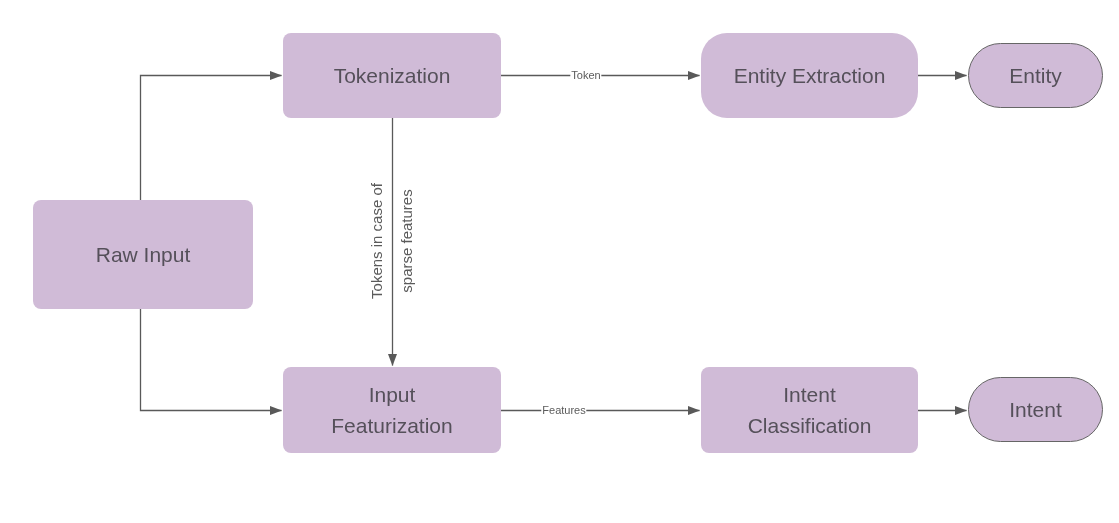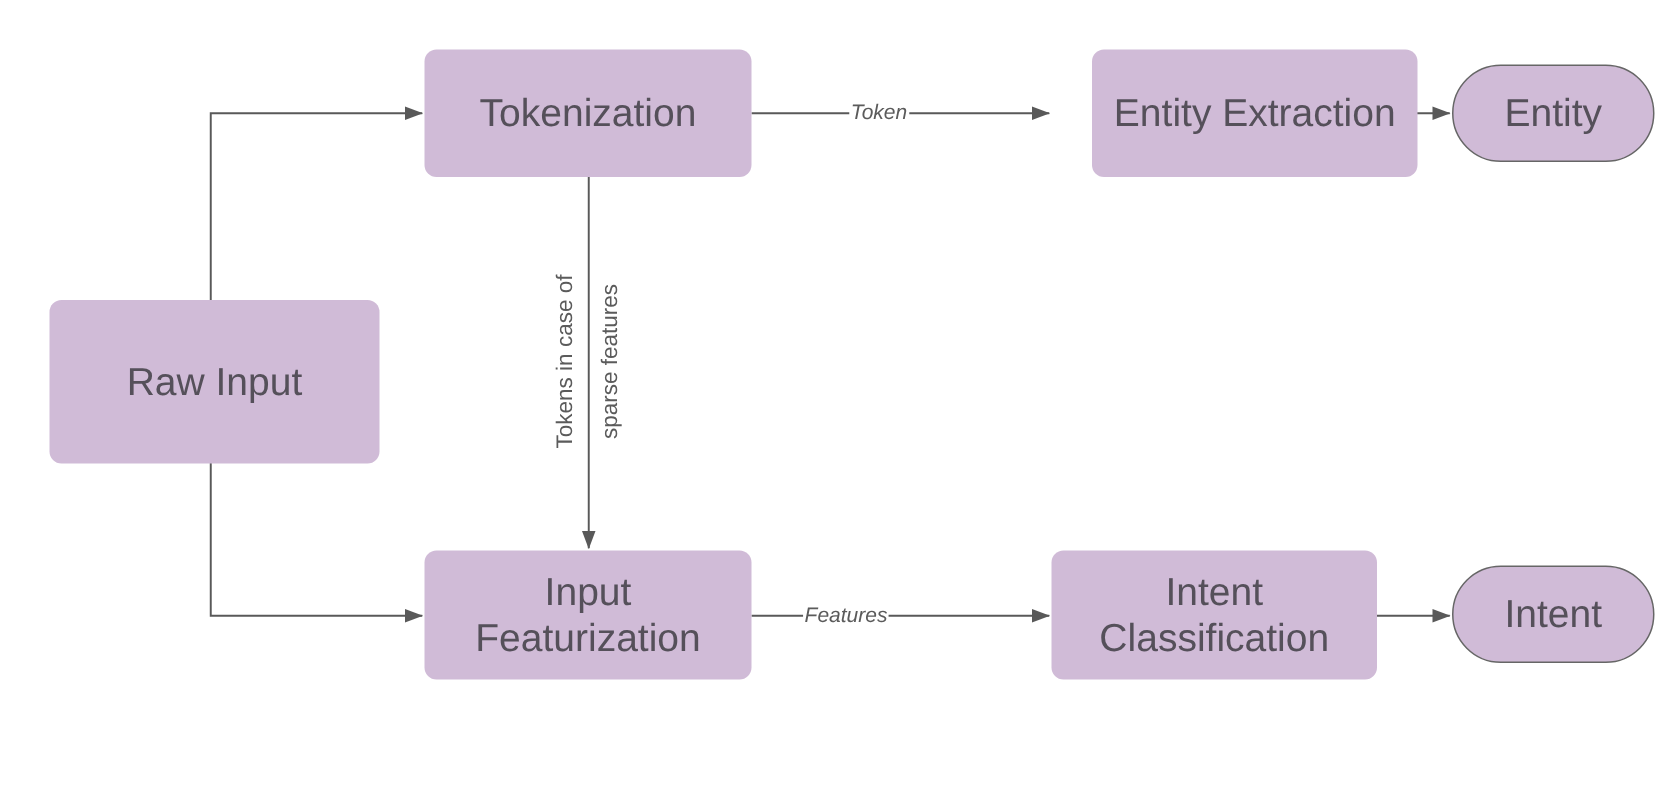--- a/index.html
+++ b/index.html
@@ -30,50 +30,49 @@
     stroke: none;
   }
   .node {
     position: absolute;
     display: flex;
     align-items: center;
     justify-content: center;
     text-align: center;
     background: var(--node-fill, #d0bbd7);
     color: var(--node-text, #55505a);
-    font-size: 26px;
+    font-size: 21px;
     line-height: 31px;
     white-space: pre-line;
     box-sizing: border-box;
   }
   .rect {
     border-radius: 8px;
     border: none;
   }
   .pill {
     border-radius: 33px;
     border: 1px solid var(--pill-border, #666666);
   }
   .n-raw-input             { left: 33px;  top: 200px; width: 220px; height: 109px; }
   .n-tokenization          { left: 283px; top: 33px;  width: 218px; height: 85px; }
-  .n-entity-extraction     { left: 728px; top: 33px;  width: 217px; height: 85px; }
+  .n-entity-extraction     { left: 701px; top: 33px;  width: 217px; height: 85px; border-radius: 26px; }
   .n-entity                { left: 968px; top: 43px;  width: 135px; height: 65px; text-align: right; }
   .n-text-featurization    { left: 283px; top: 367px; width: 218px; height: 86px; }
   .n-intent-classification { left: 701px; top: 367px; width: 217px; height: 86px; }
   .n-intent                { left: 968px; top: 377px; width: 135px; height: 65px; }
   .edge-label {
     position: absolute;
     color: var(--edge-label-color, #5b5b5b);
-    font-size: 14px;
+    font-size: 11px;
     line-height: 17px;
     background: var(--canvas-bg, #ffffff);
     padding: 0 1px;
     transform: translate(-50%, -50%);
     white-space: nowrap;
-    font-style: italic;
   }
   .l-token    { left: 586px; top: 75px; }
   .l-features { left: 564px; top: 410px; }
   .l-tokens-sparse {
     position: absolute;
     left: 392px;
     top: 241px;
     transform: translate(-50%, -50%) rotate(-90deg);
     color: var(--edge-label-color, #5b5b5b);
     font-size: 15px;

